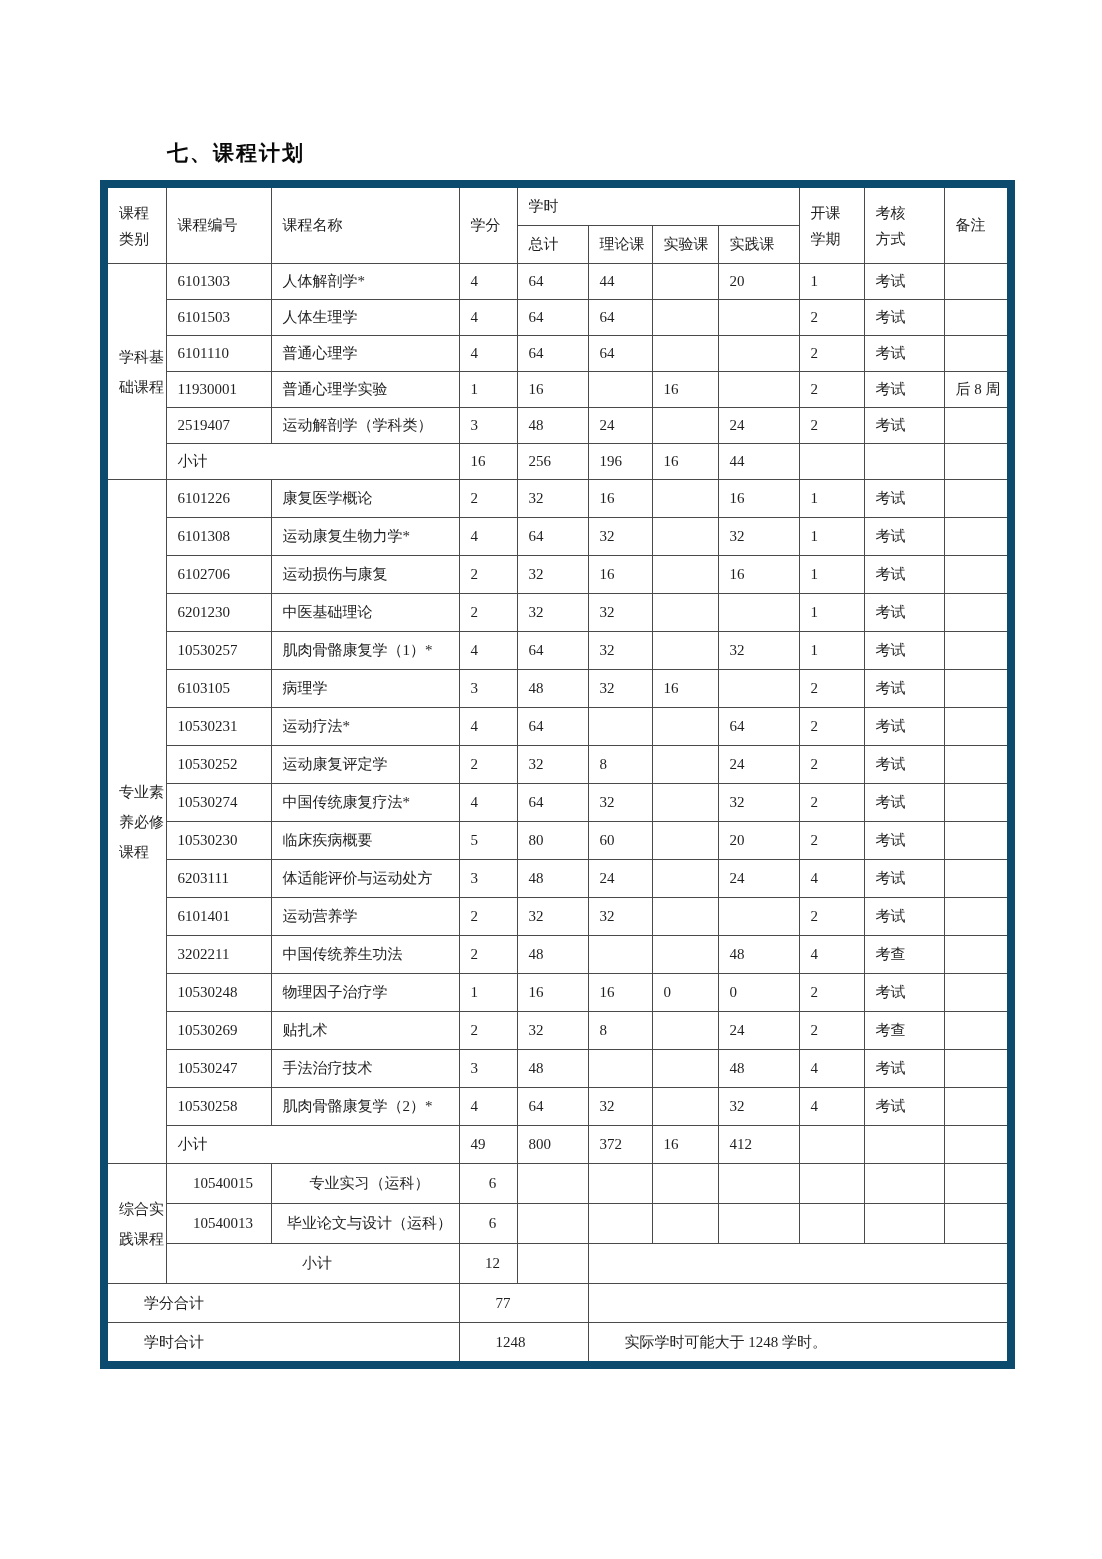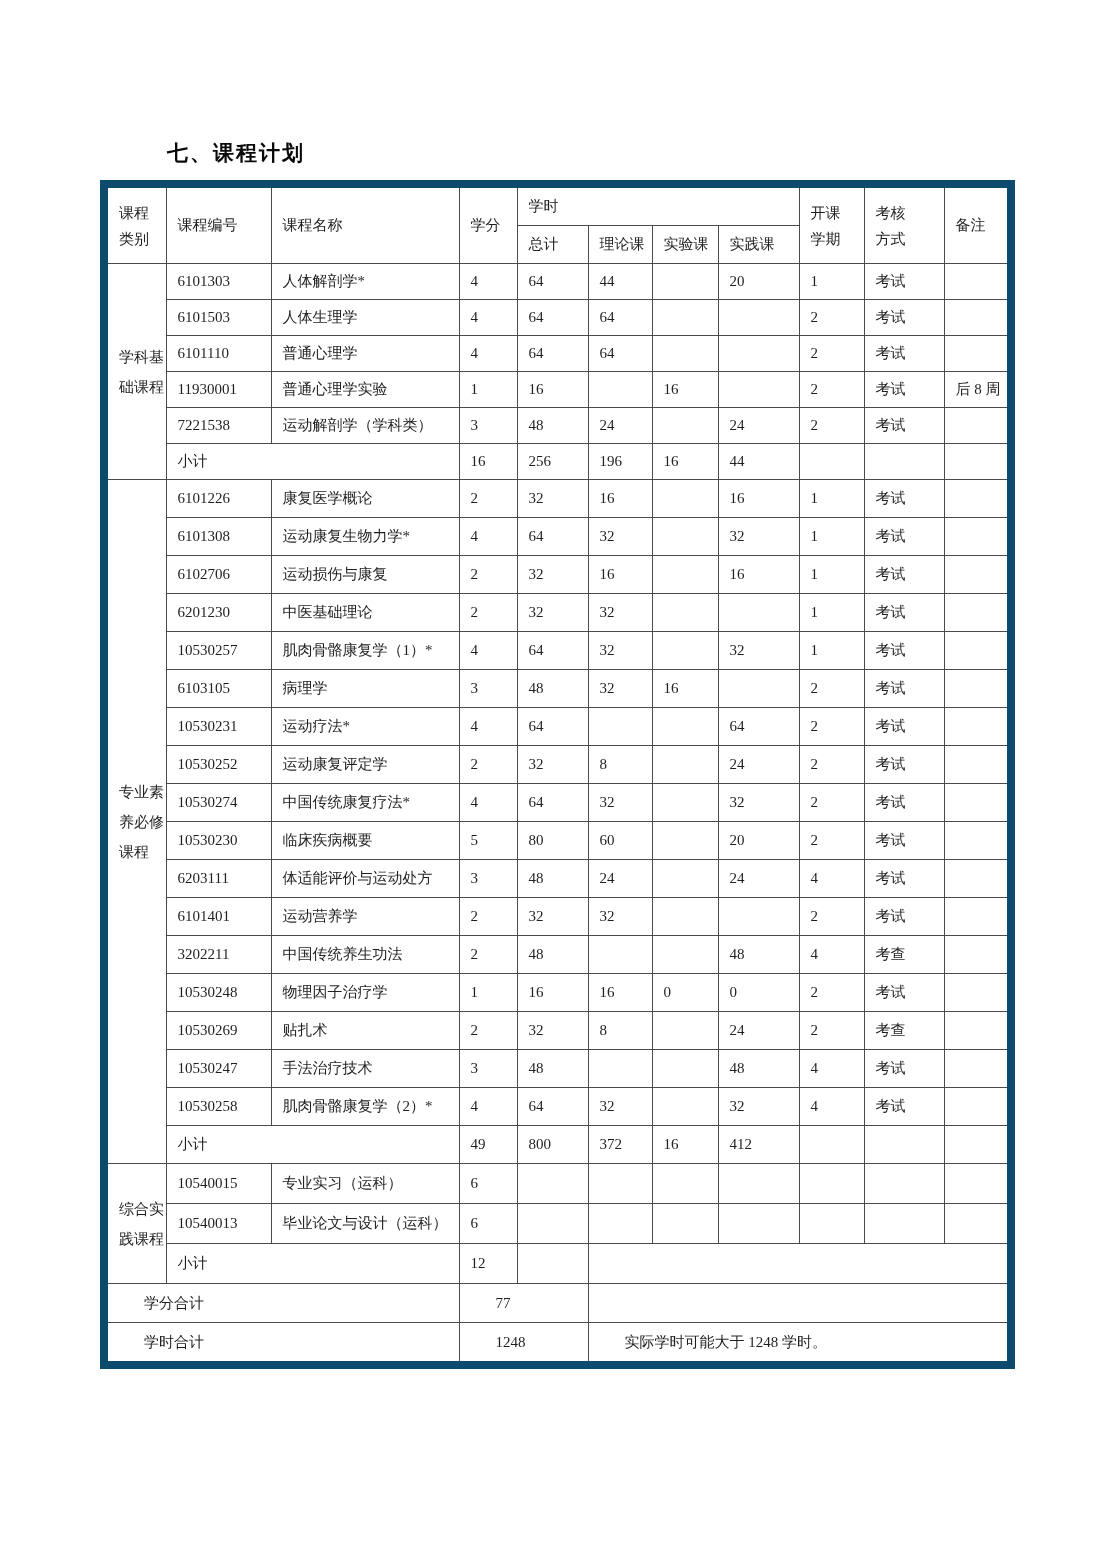--- a/index.html
+++ b/index.html
@@ -50,21 +50,21 @@
   tr.hrow th { height: 37px; }
   .two-line div { line-height: 26px; }
   th.cat-h { font-weight: bold; padding-left: 9px; }
   td.category {
     font-weight: bold;
     padding-left: 8px;
   }
   td.category div { line-height: 30px; }
   tr.sec0 td { height: 35px; }
   tr.sec1 td { height: 37px; }
-  tr.sec2 td { height: 39px; }
+  tr.sec2 td { height: 39px; text-align: center; }
   tr.trow td { height: 38px; padding-left: 36px; }
   td.bold { font-weight: bold; }
   td.raised { vertical-align: top; padding-top: 3px; font-family: Liberation Serif, serif; }
 </style>
 </head>
 <body>
 
 <div class="page">
   <div class="doc-title">七、课程计划</div>
 
@@ -156,21 +156,21 @@
           <td>1</td>
           <td>16</td>
           <td></td>
           <td>16</td>
           <td></td>
           <td>2</td>
           <td>考试</td>
           <td>后 8 周</td>
         </tr>
         <tr class="crow sec0">
-          <td>7221538</td>
+          <td>2519407</td>
           <td>运动解剖学（学科类）</td>
           <td>3</td>
           <td>48</td>
           <td>24</td>
           <td></td>
           <td>24</td>
           <td>2</td>
           <td>考试</td>
           <td></td>
         </tr>

